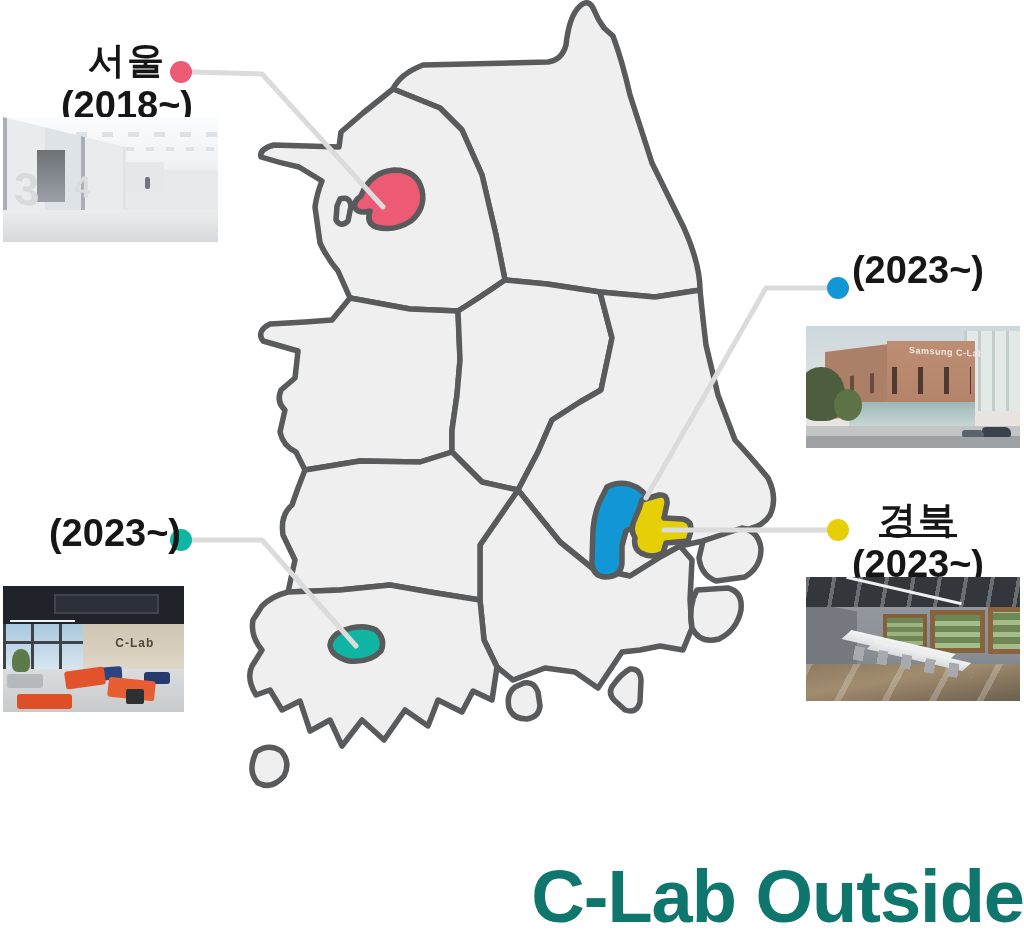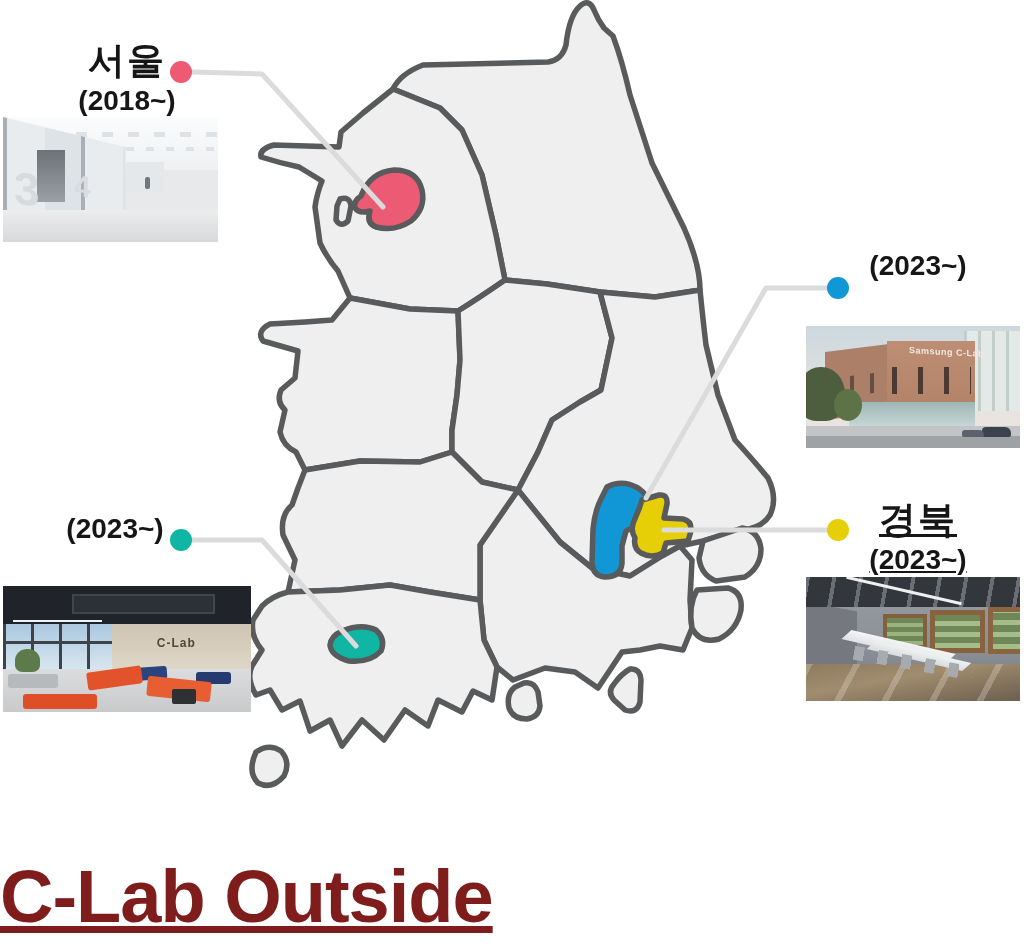--- a/index.html
+++ b/index.html
@@ -5,36 +5,36 @@
   html,body{margin:0;padding:0;background:#ffffff;}
   .canvas{position:relative;width:1024px;height:948px;background:#ffffff;overflow:hidden;
           font-family:"Liberation Sans","DejaVu Sans",sans-serif;}
   .map-svg{position:absolute;left:0;top:0;width:1024px;height:948px;}
   .region{stroke-width:5.5;stroke-linejoin:round;stroke-linecap:round;}
   .connector{fill:none;stroke-width:5;stroke-linecap:round;stroke-linejoin:round;}
 
   
   .loc-label{position:absolute;width:200px;text-align:center;color:#161616;line-height:1.05;}
   .loc-label .nm{font-size:37px;font-weight:800;letter-spacing:2px;}
-  .loc-label .since{font-size:28px;font-weight:700;margin-top:5px;letter-spacing:0px;}
+  .loc-label .since{font-size:38px;font-weight:700;margin-top:5px;letter-spacing:0px;}
   .lbl-seoul{left:27px;top:42px;}
   .lbl-daegu{left:818px;top:246px;}
   .lbl-gyeongbuk{left:818px;top:501px;text-decoration:underline;}
   .lbl-gwangju{left:15px;top:509px;}
 
   
-  .title{position:absolute;left:0;right:0;top:854px;text-align:left;
-         font-size:74px;font-weight:800;letter-spacing:-1px;color:#7f1d1d;text-decoration:underline;}
+  .title{position:absolute;left:0;right:0;top:854px;text-align:right;
+         font-size:74px;font-weight:800;letter-spacing:-1px;color:#0f766e;}
 
   
   .photo{position:absolute;overflow:hidden;background:#e8e9ea;}
   .photo *{position:absolute;}
   .ph-seoul{left:3px;top:117px;width:215px;height:125px;}
   .ph-daegu{left:806px;top:326px;width:214px;height:122px;}
-  .ph-gwangju{left:3px;top:586px;width:248px;height:126px;}
+  .ph-gwangju{left:3px;top:586px;width:181px;height:126px;}
   .ph-gyeongbuk{left:806px;top:577px;width:214px;height:124px;}
 
   
   .sp-ceiling{left:0;top:0;width:100%;height:42%;background:linear-gradient(180deg,#fbfcfd,#eef0f2);}
   .sp-lights1{left:34%;top:12%;width:66%;height:5px;background:repeating-linear-gradient(90deg,#dde2e6 0 11px,transparent 11px 26px);}
   .sp-lights2{left:48%;top:24%;width:52%;height:4px;background:repeating-linear-gradient(90deg,#dde2e6 0 8px,transparent 8px 20px);}
   .sp-wall{left:0;top:0;width:57%;height:100%;clip-path:polygon(0 0,100% 24%,100% 76%,0 100%);
            background:repeating-linear-gradient(90deg,#a9afb5 0 4px,#e8ecee 4px 42px,#dde3e6 42px 78px);}
   .sp-door{left:16%;top:26%;width:13%;height:42%;background:linear-gradient(180deg,#6d7277,#9aa0a5);}
   .sp-num3{left:5%;top:36%;font-size:46px;font-weight:700;color:#d7dbde;transform:skewY(7deg);}

